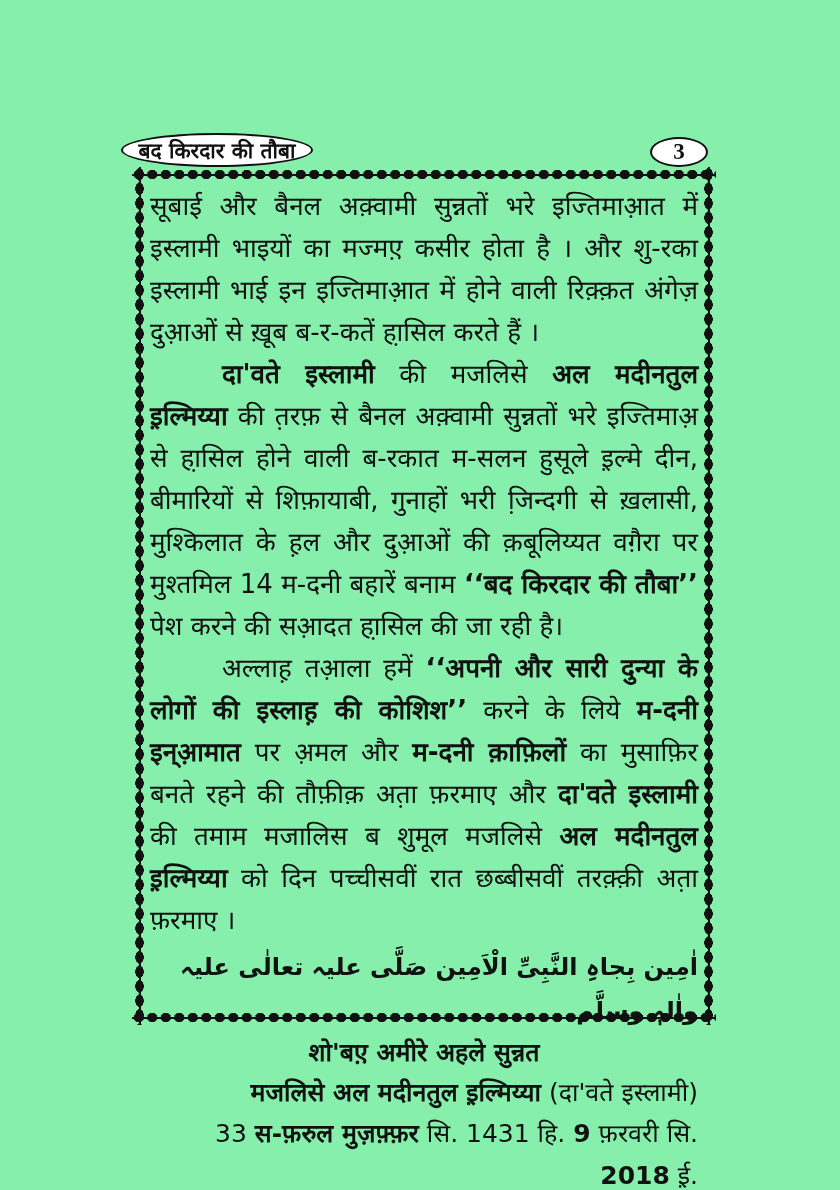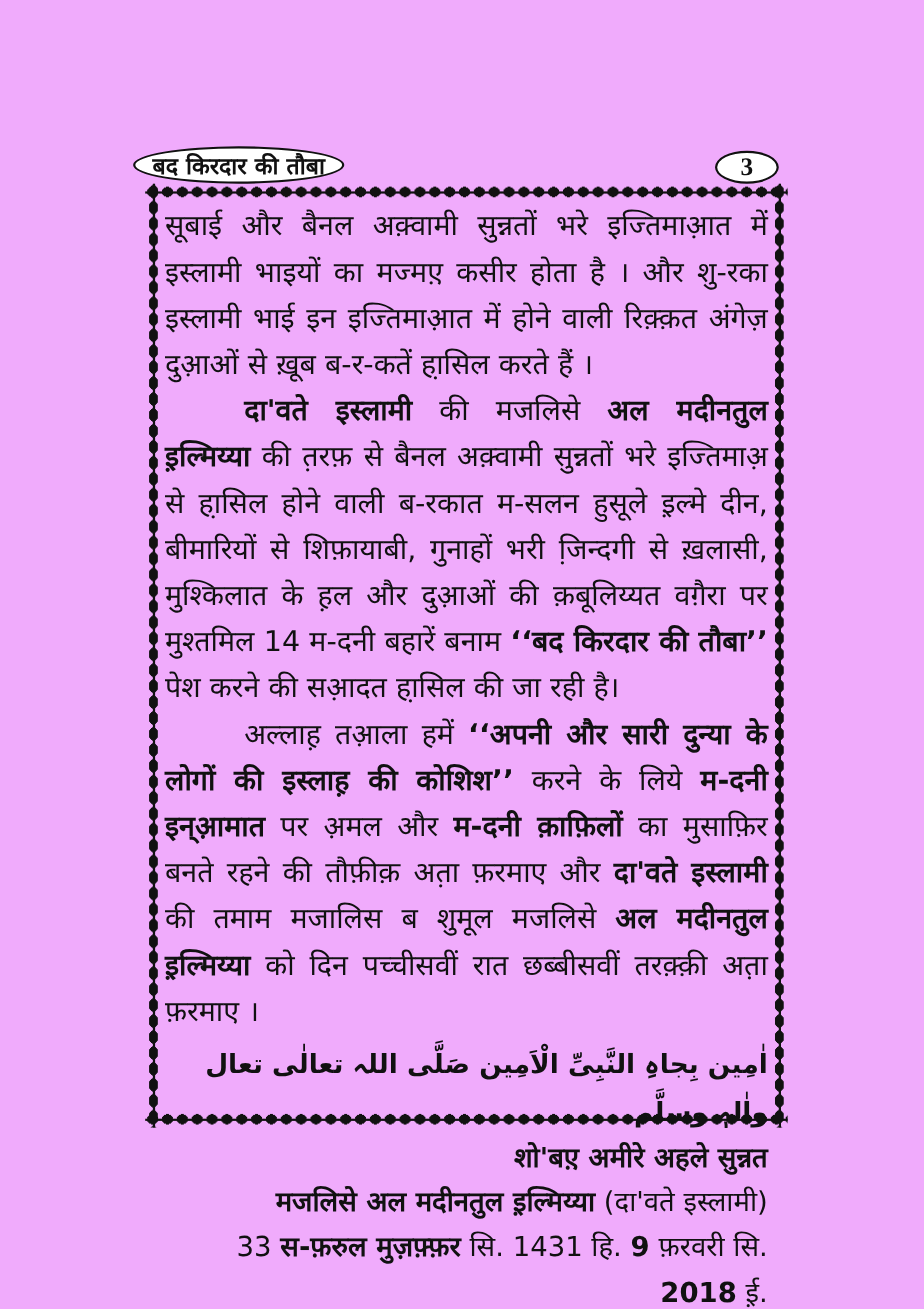--- a/index.html
+++ b/index.html
@@ -1,19 +1,19 @@
 <!DOCTYPE html>
 <html lang="hi"><head>
 <meta charset="utf-8">
 <style>
   html,body { margin:0; padding:0; background:#ffffff; }
   #page {
     position:relative;
     width:840px; height:1190px;
-    background:#f0abfc;
+    background:#86efac;
     color:#111111;
     font-family:"DejaVu Sans","Liberation Sans",sans-serif;
     overflow:hidden;
   }
 
   
   .pill {
     position:absolute;
     border:2px solid #111;
     border-radius:50%;
@@ -64,21 +64,21 @@
 
   .arabic {
     direction:rtl;
     text-align:right;
     font-size:24px; line-height:44px;
     font-weight:bold;
     margin-top:4px;
     font-family:"DejaVu Sans","Liberation Sans",sans-serif;
   }
   .sign { text-align:right; font-size:25px; line-height:40px; }
-  .sign.bold { font-weight:bold; }
+  .sign.bold { font-weight:bold;text-align:center; }
   .date { text-align:right; font-size:25px; line-height:42px; }
 
   
   #footer-box {
     position:absolute;
     left:50%; bottom:-8px;
     transform:translateX(-50%);
     background:#fff;
     border:2.5px solid #111;
     padding:0 9px;
@@ -105,21 +105,21 @@
     <div class="beads beads-right"></div>
 
     <div id="content">
 
       <p class="para"><span>सूबाई और बैनल अक़्वामी सुन्नतों भरे इज्तिमाआ़त में इस्लामी भाइयों का मज्मए़ कसीर होता है । और शु-रका इस्लामी भाई इन इज्तिमाआ़त में होने वाली रिक़्क़त अंगेज़ दुआ़ओं से ख़ूब ब-र-कतें हा़सिल करते हैं ।</span></p>
 
       <p class="para indent"><b>दा'वते इस्लामी</b><span> की मजलिसे </span><b>अल मदीनतुल इ़ल्मिय्या</b><span> की त़रफ़ से बैनल अक़्वामी सुन्नतों भरे इज्तिमाअ़ से हा़सिल होने वाली ब-रकात म-सलन हुसूले इ़ल्मे दीन, बीमारियों से शिफ़ायाबी, गुनाहों भरी जि़न्दगी से ख़लासी, मुश्किलात के ह़ल और दुआ़ओं की क़बूलिय्यत वगै़रा पर मुश्तमिल 14 म-दनी बहारें बनाम </span><b>‘‘बद किरदार की तौबा’’</b><span> पेश करने की सआ़दत हा़सिल की जा रही है।</span></p>
 
       <p class="para indent"><span>अल्लाह़ तआ़ला हमें </span><b>‘‘अपनी और सारी दुन्या के लोगों की इस्लाह़ की कोशिश’’</b><span> करने के लिये </span><b>म-दनी इन्आ़मात</b><span> पर अ़मल और </span><b>म-दनी क़ाफ़िलों</b><span> का मुसाफ़िर बनते रहने की तौफ़ीक़ अत़ा फ़रमाए और </span><b>दा'वते इस्लामी</b><span> की तमाम मजालिस ब शुमूल मजलिसे </span><b>अल मदीनतुल इ़ल्मिय्या</b><span> को दिन पच्चीसवीं रात छब्बीसवीं तरक़्क़ी अत़ा फ़रमाए ।</span></p>
 
-      <div class="arabic" dir="rtl">اٰمِین بِجاہِ النَّبِیِّ الْاَمِین صَلَّی اللہ تعالٰی تعال واٰلہٖ وسلَّم</div>
+      <div class="arabic" dir="rtl">اٰمِین بِجاہِ النَّبِیِّ الْاَمِین صَلَّی علیہ تعالٰی علیہ واٰلہٖ وسلَّم</div>
 
       <div class="sign bold">शो'बए़ अमीरे अहले सुन्नत</div>
 
       <div class="sign"><b>मजलिसे अल मदीनतुल इ़ल्मिय्या</b><span> (दा'वते इस्लामी)</span></div>
 
       <div class="date"><span>33 </span><b>स-फ़रुल मुज़फ़्फ़र</b><span> सि. 1431 हि. </span><b>9</b><span> फ़रवरी सि. </span><b>2018</b><span> ई़.</span></div>
 
     </div>
 
   </div>

